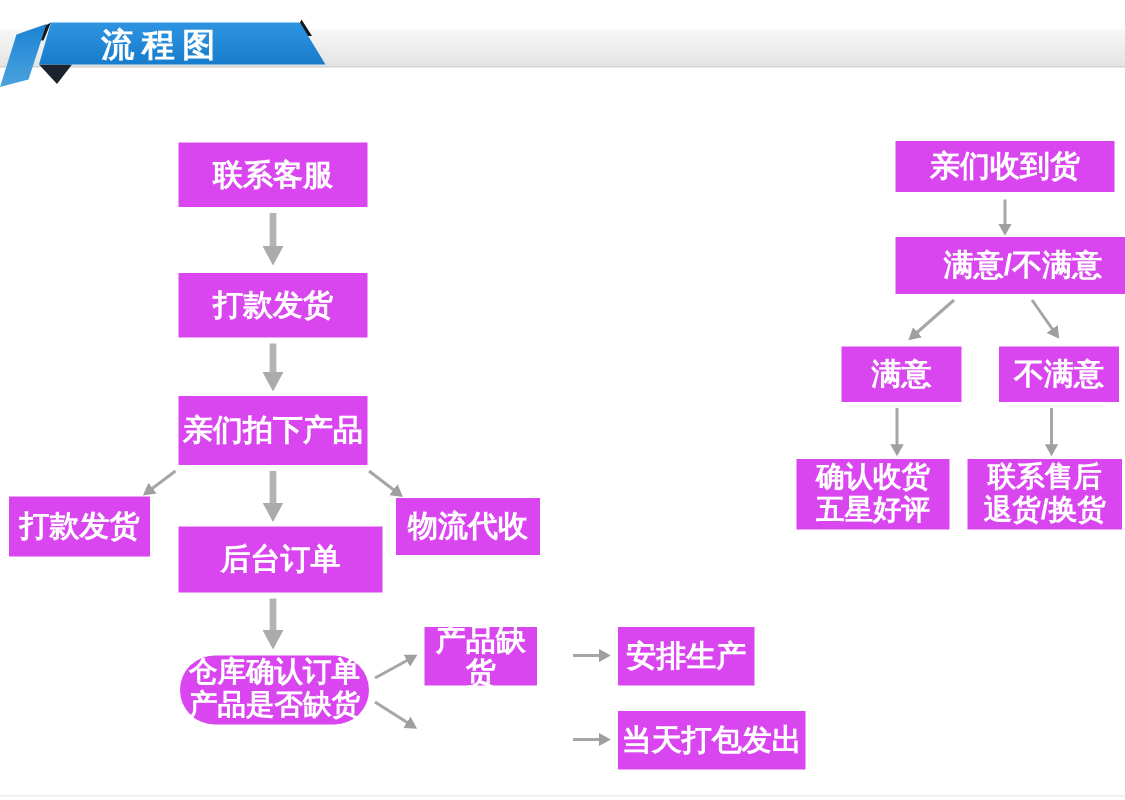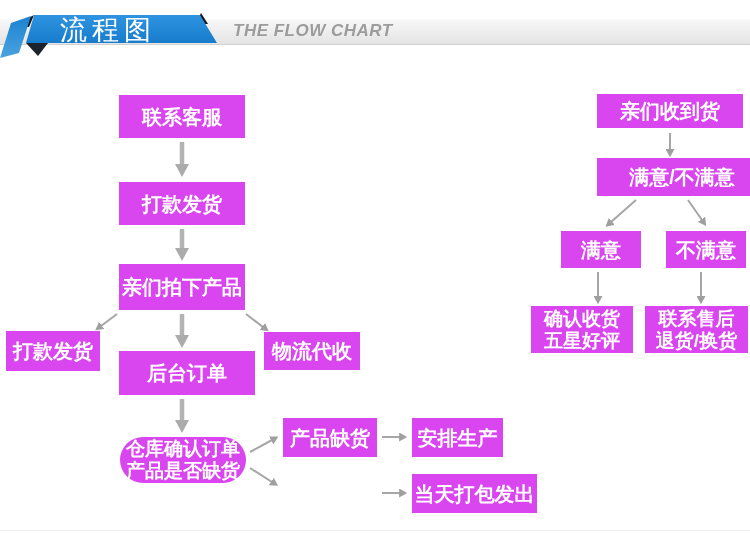--- a/index.html
+++ b/index.html
@@ -5,21 +5,21 @@
   html,body{margin:0;padding:0;background:#fff;}
   body{font-family:"Liberation Sans","DejaVu Sans",sans-serif;}
   .canvas{position:relative;width:750px;height:533px;background:#fff;overflow:hidden;}
 
   
   .header-bar{position:absolute;left:0;top:19px;width:750px;height:24px;
     background:linear-gradient(#f7f7f7,#e4e4e4);
     border-top:1px solid #fbfbfb;border-bottom:1px solid #d2d2d2;}
   .header-svg{position:absolute;left:0;top:0;}
   .banner-title{position:absolute;left:43px;top:17px;width:130px;height:26px;
-    color:#fff;font-size:27px;font-weight:normal;letter-spacing:5px;
+    color:#fff;font-size:22px;font-weight:bold;letter-spacing:5px;
     text-align:center;line-height:26px;white-space:nowrap;}
   .flow-subtitle{position:absolute;left:233px;top:21px;
     color:#9c9c9c;font-size:17px;font-weight:bold;font-style:italic;
     letter-spacing:0.5px;white-space:nowrap;}
 
   
   .node{position:absolute;background:#d946ef;color:#fff;font-weight:bold;
     display:flex;align-items:center;justify-content:center;text-align:center;
     font-size:20px;line-height:22px;flex-direction:column;}
   .node .l{display:block;}
@@ -48,40 +48,39 @@
       </linearGradient>
     </defs>
     <polygon points="14,26 34,15 29,27" fill="#161616"></polygon>
     <polygon points="196,24 201,13 208,24" fill="#161616"></polygon>
     <polygon points="26,43 48,43 38,56" fill="#1d232c"></polygon>
     <polygon points="34,15 200,15 217,43 26,43" fill="url(#bannerGrad)"></polygon>
     <polygon points="11,23 31,16 19,53 0,58" fill="url(#ribbonGrad)"></polygon>
   </svg>
 
   <div class="banner-title">流程图</div>
-  <div class="flow-subtitle">THE FLOW CHART</div>
 
   <div class="node" style="left:119px;top:95px;width:126px;height:43px;">联系客服</div>
 
   <div class="node" style="left:119px;top:182px;width:126px;height:43px;">打款发货</div>
 
   <div class="node" style="left:119px;top:264px;width:126px;height:46px;">亲们拍下产品</div>
 
   <div class="node" style="left:6px;top:331px;width:94px;height:40px;">打款发货</div>
 
   <div class="node" style="left:119px;top:351px;width:136px;height:44px;">后台订单</div>
 
   <div class="node" style="left:264px;top:332px;width:96px;height:38px;">物流代收</div>
 
   <div class="node small" style="left:120px;top:437px;width:126px;height:46px;border-radius:23px;">
     <span class="l">仓库确认订单</span>
     <span class="l">产品是否缺货</span>
   </div>
 
-  <div class="node" style="left:283px;top:418px;width:94px;height:39px;">产品缺货</div>
+  <div class="node" style="left:283px;top:418px;width:75px;height:39px;">产品缺货</div>
 
   <div class="node" style="left:412px;top:418px;width:91px;height:39px;">安排生产</div>
 
 
   <div class="node" style="left:412px;top:474px;width:125px;height:39px;">当天打包发出</div>
 
   <div class="node" style="left:597px;top:94px;width:146px;height:34px;">亲们收到货</div>
 
   <div class="node" style="left:597px;top:158px;width:146px;height:38px;padding-left:12px;">满意/不满意</div>
 

